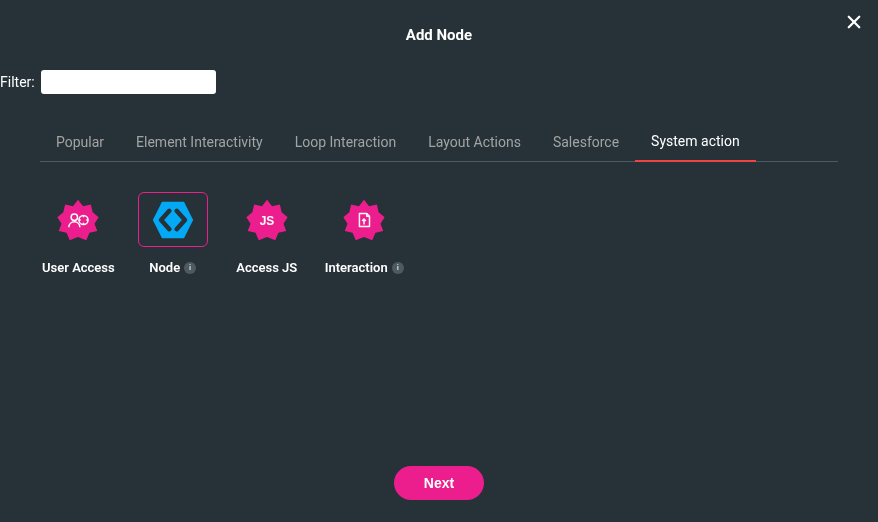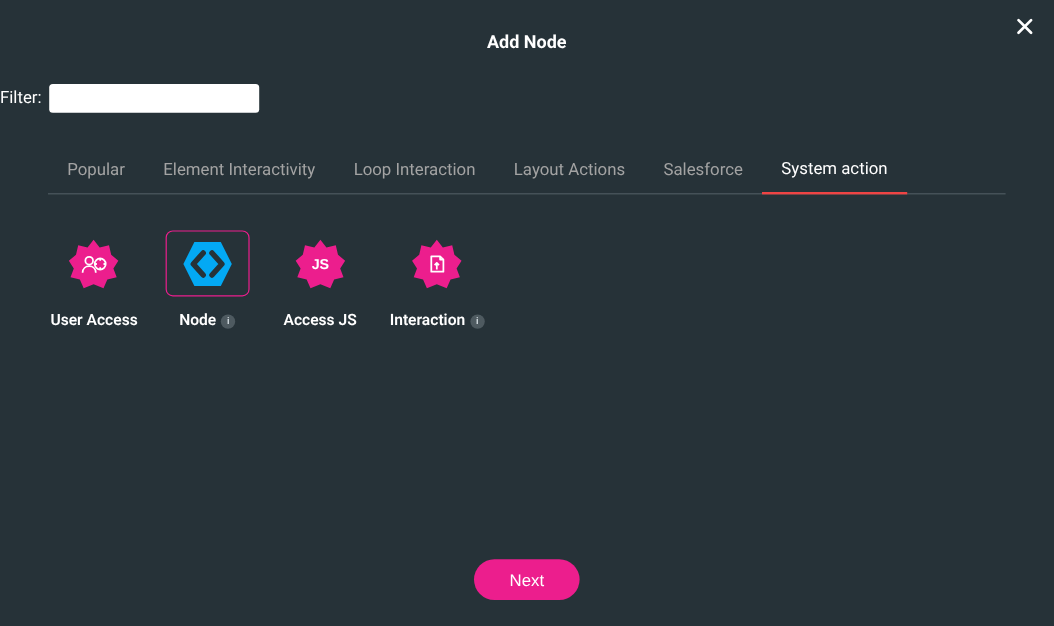--- a/index.html
+++ b/index.html
@@ -137,21 +137,21 @@
       display: flex;
       justify-content: center;
     }
     .next-btn {
       background: #ec1e8d;
       color: #ffffff;
       border: none;
       border-radius: 18px;
       padding: 9px 30px;
       font-size: 14px;
-      font-weight: 400;
+      font-weight: 700;
       cursor: pointer;
     }
   </style>
 </head>
 <body>
 
 <div class="close-btn">
   <svg viewBox="0 0 24 24" fill="none" stroke="#ffffff" stroke-width="3" stroke-linecap="round">
     <line x1="5" y1="5" x2="19" y2="19"></line>
     <line x1="19" y1="5" x2="5" y2="19"></line>

